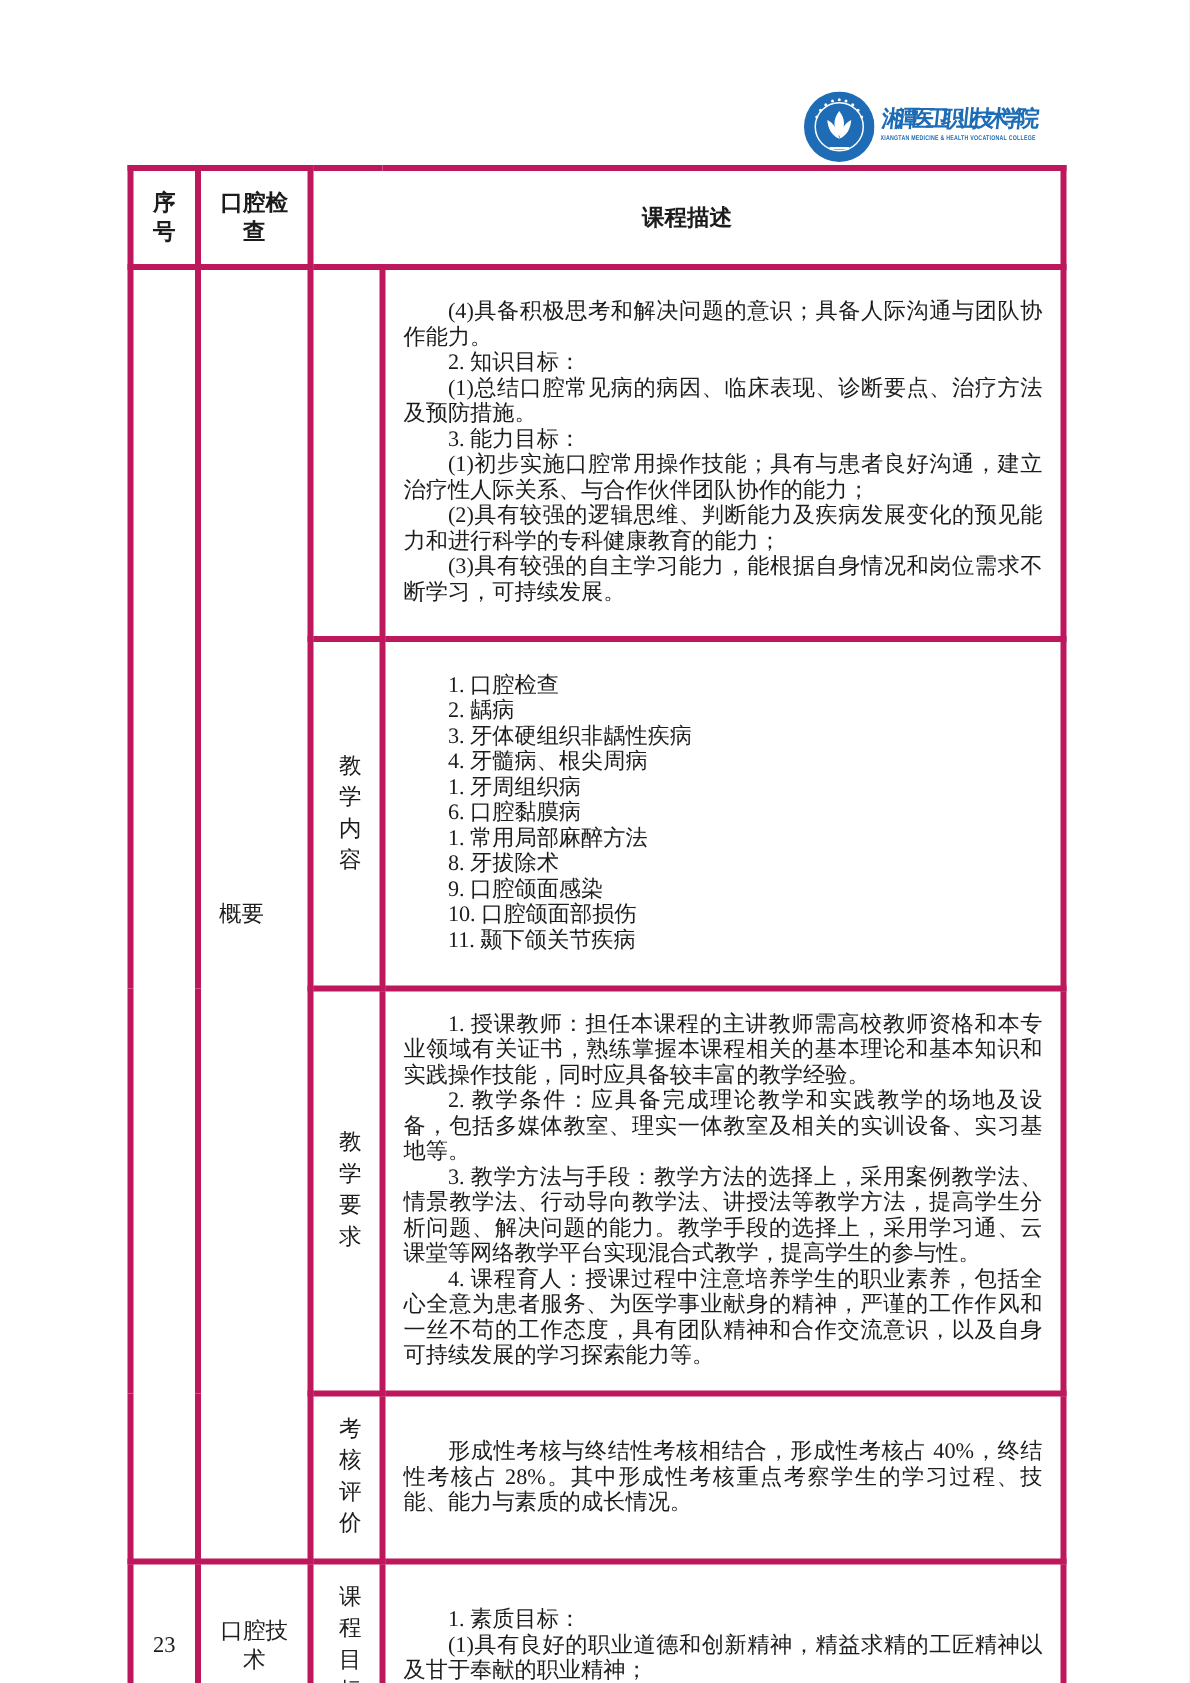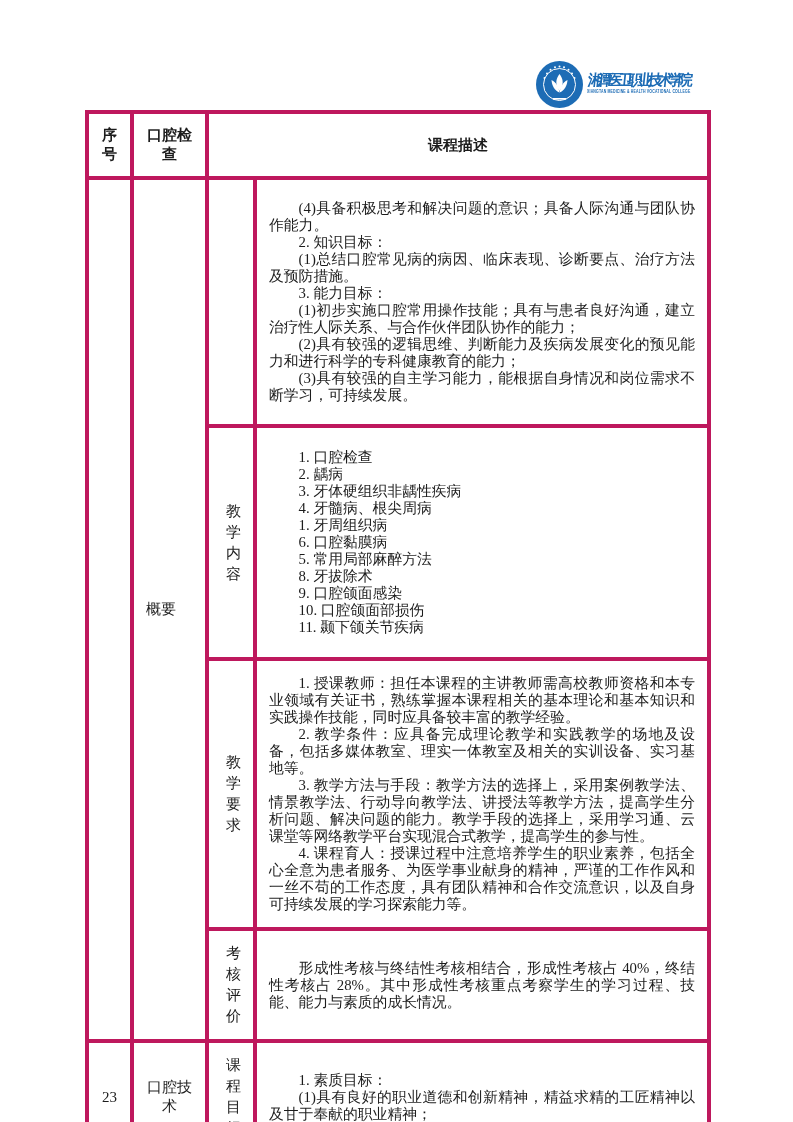--- a/index.html
+++ b/index.html
@@ -176,21 +176,21 @@
     <tr style="height:233px">
       <td class="sublabel-cell">教学内容</td>
       <td class="content-cell">
 
       <p class="para">1. 口腔检查</p>
             <p class="para">2. 龋病</p>
             <p class="para">3. 牙体硬组织非龋性疾病</p>
             <p class="para">4. 牙髓病、根尖周病</p>
             <p class="para">1. 牙周组织病</p>
             <p class="para">6. 口腔黏膜病</p>
-            <p class="para">5. 常用局部麻醉方法</p>
+            <p class="para">1. 常用局部麻醉方法</p>
             <p class="para">8. 牙拔除术</p>
             <p class="para">9. 口腔颌面感染</p>
             <p class="para">10. 口腔颌面部损伤</p>
             <p class="para">11. 颞下颌关节疾病</p>
           </td>
     </tr>
 
     <tr style="height:270px">
       <td class="sublabel-cell">教学要求</td>
       <td class="content-cell">

